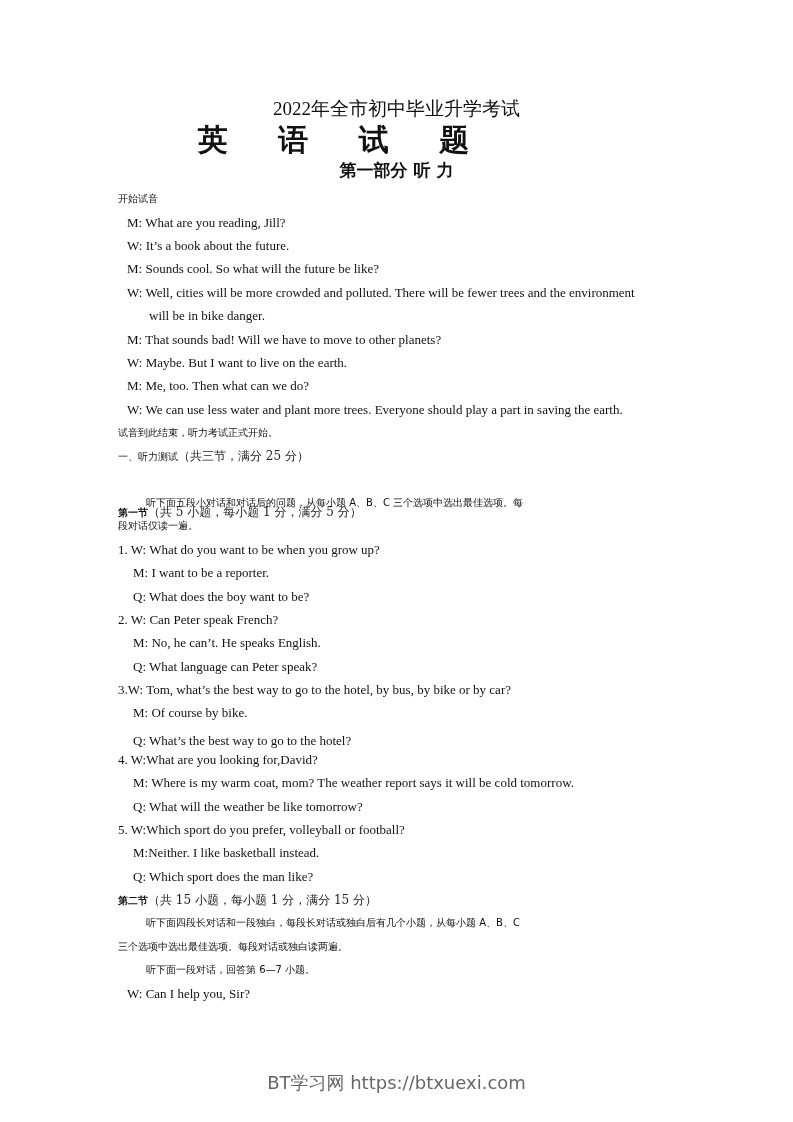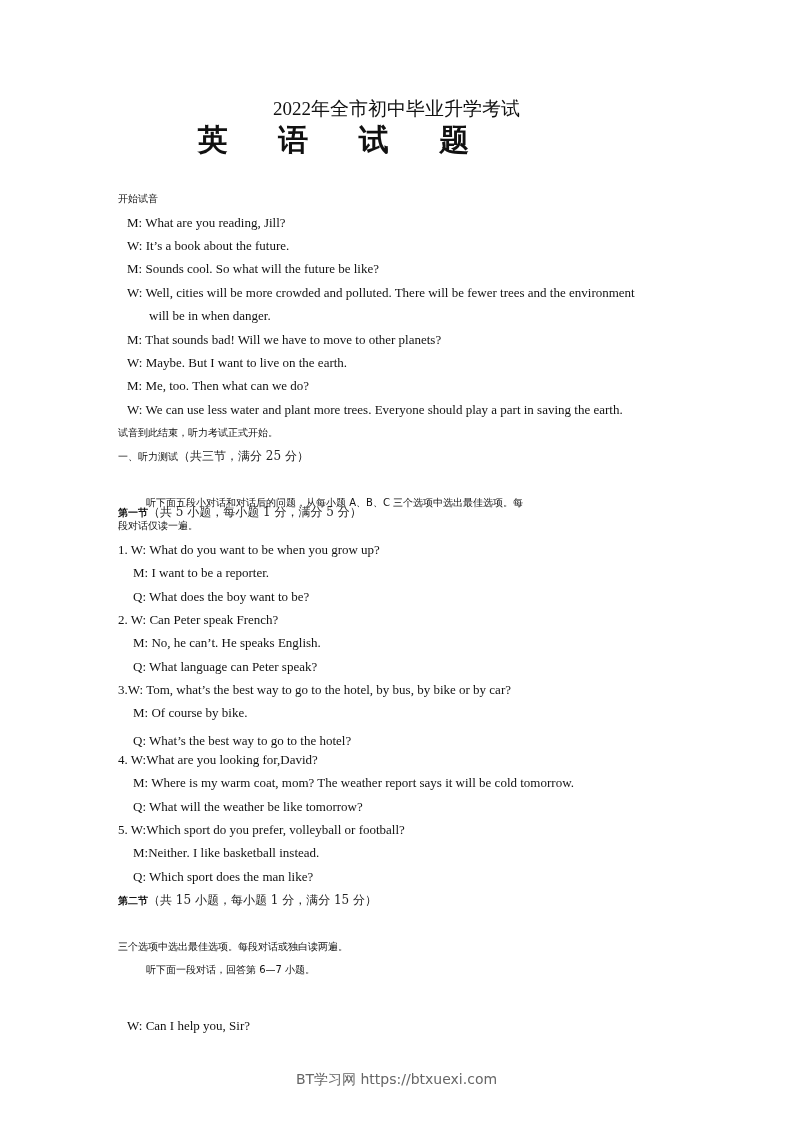--- a/index.html
+++ b/index.html
@@ -10,36 +10,37 @@
   .title1 { position: absolute; top: 96px; left: 0; width: 793px; text-align: center; font-size: 19px; }
   .title2 { position: absolute; top: 120px; left: 0; width: 667px; text-align: center; font-size: 30px; font-weight: bold; letter-spacing: 20px; padding-left: 20px; box-sizing: border-box; }
   .title3 { position: absolute; top: 159px; left: 0; width: 793px; text-align: center; font-size: 17px; font-weight: bold; }
   .line { position: absolute; left: 118px; font-size: 13px; white-space: nowrap; line-height: 17px; }
   .ind1 { left: 127px; }
   .ind2 { left: 133px; }
   .ind3 { left: 149px; }
   .cn { font-family: "DejaVu Sans", sans-serif; font-size: 10px; }
   .cn-bold { font-weight: bold; }
   .note { font-family: "DejaVu Serif", serif; font-size: 12px; color: #222; }
-  .footer { position: absolute; top: 1071px; left: 0; width: 793px; text-align: center; font-size: 14px; color: #666; font-family: "DejaVu Sans", sans-serif; }
+  .footer { position: absolute; top: 1071px; left: 0; width: 793px; text-align: center; font-size: 18px; color: #666; font-family: "DejaVu Sans", sans-serif; }
 </style>
 </head>
 <body>
 
 <div class="page">
 
   <div class="title1 serif">2022年全市初中毕业升学考试</div>
   <div class="title2 sans">英 语 试 题</div>
+  <div class="title3 sans">第一部分   听   力</div>
 
   <div class="line cn" style="top:190px;">开始试音</div>
   <div class="line serif ind1" style="top:214px;">M: What are you reading, Jill?</div>
   <div class="line serif ind1" style="top:237px;">W: It’s a book about the future.</div>
   <div class="line serif ind1" style="top:260px;">M: Sounds cool. So what will the future be like?</div>
   <div class="line serif ind1" style="top:284px;">W: Well, cities will be more crowded and polluted. There will be fewer trees and the environment</div>
-  <div class="line serif ind3" style="top:307px;">will be in when danger.</div>
+  <div class="line serif ind3" style="top:307px;">will be in bike danger.</div>
   <div class="line serif ind1" style="top:354px;">W: Maybe. But I want to live on the earth.</div>
   <div class="line serif ind1" style="top:331px;">M: That sounds bad! Will we have to move to other planets?</div>
   <div class="line serif ind1" style="top:377px;">M: Me, too. Then what can we do?</div>
   <div class="line serif ind1" style="top:401px;">W: We can use less water and plant more trees. Everyone should play a part in saving the earth.</div>
   <div class="line cn" style="top:424px;">试音到此结束，听力考试正式开始。</div>
 
   <div class="line" style="top:447px;">
     <span class="cn">一、听力测试</span><span class="note">（共三节，满分 25 分）</span>
   </div>
 
@@ -65,18 +66,19 @@
   <div class="line serif ind2" style="top:774px;">M: Where is my warm coat, mom? The weather report says it will be cold tomorrow.</div>
   <div class="line serif ind2" style="top:798px;">Q: What will the weather be like tomorrow?</div>
 
   <div class="line serif" style="top:821px;">5. W:Which sport do you prefer, volleyball or football?</div>
   <div class="line serif ind2" style="top:844px;">M:Neither. I like basketball instead.</div>
   <div class="line serif ind2" style="top:868px;">Q: Which sport does the man like?</div>
 
   <div class="line" style="top:891px;">
     <span class="cn cn-bold">第二节</span><span class="note">（共 15 小题，每小题 1 分，满分 15 分）</span>
   </div>
+  <div class="line cn" style="top:914px; left:146px;">听下面四段长对话和一段独白，每段长对话或独白后有几个小题，从每小题 A、B、C</div>
   <div class="line cn" style="top:938px;">三个选项中选出最佳选项。每段对话或独白读两遍。</div>
   <div class="line cn" style="top:961px; left:146px;">听下面一段对话，回答第 6—7 小题。</div>
-  <div class="line serif ind1" style="top:985px;margin-top:32px;">W: Can I help you, Sir?</div>
+  <div class="line serif ind1" style="top:985px;">W: Can I help you, Sir?</div>
 
   <div class="footer">BT学习网 https://btxuexi.com</div>
 </div>
 
 </body></html>

